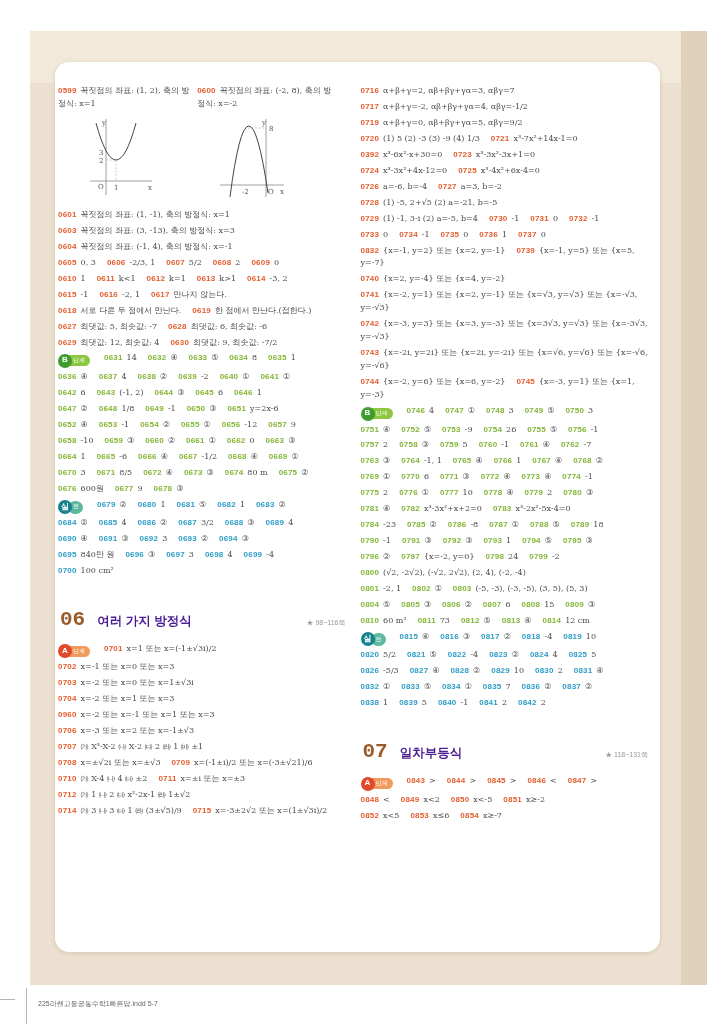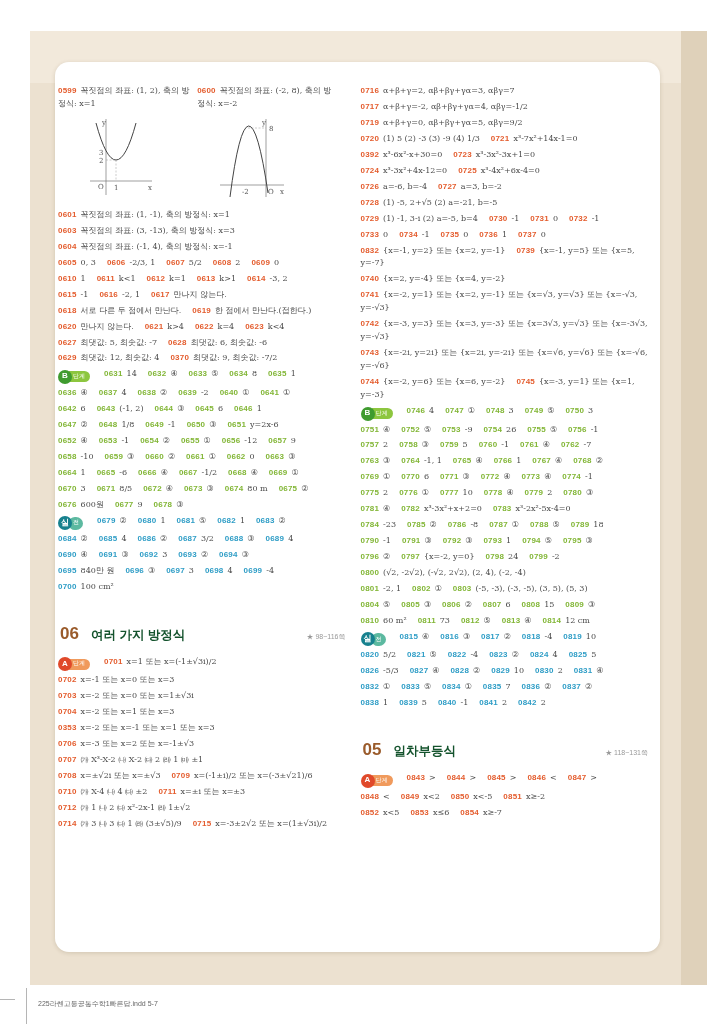--- a/index.html
+++ b/index.html
@@ -31,22 +31,22 @@
   .badge .b-sub{height:11px;border-radius:0 8px 8px 0;color:#fff;font-size:6px;
     display:inline-flex;align-items:center;justify-content:center;padding:0 5px 0 4px;margin-left:-3px;z-index:1;}
   .badge-A .b-main{background:#e0492a;}
   .badge-A .b-sub{background:#f09a5c;}
   .badge-B .b-main{background:#3f9b2f;}
   .badge-B .b-sub{background:#8dc63f;}
   .badge-P .b-main{background:#17818e;}
   .badge-P .b-sub{background:#5cb9a0;border-radius:50% 60% 60% 50%;width:10px;padding:0 2px;height:13px;}
   
   .heading{display:flex;align-items:baseline;margin:30px 0 12px 2px;}
-  .heading .h-num{font-size:17px;font-weight:bold;color:#9a5b2b;margin-right:12px;font-family:Liberation Sans, sans-serif;}
-  .heading .h-title{font-size:12.5px;font-weight:bold;color:#14532d;flex:1;}
+  .heading .h-num{font-size:21px;font-weight:bold;color:#9a5b2b;margin-right:12px;font-family:Liberation Mono, monospace;}
+  .heading .h-title{font-size:12.5px;font-weight:bold;color:#4c1d95;flex:1;}
   .heading .h-ref{font-size:7px;color:#999;}
   
   .graph-row{display:flex;gap:56px;margin:4px 0 8px 28px;}
   svg text{font-family:"DejaVu Serif",serif;font-size:7px;fill:#555;}
   .axis{stroke:#777;stroke-width:.7;}
   .curve{stroke:#444;stroke-width:1;fill:none;}
   .dash{stroke:#999;stroke-width:.5;stroke-dasharray:2 1.5;}
   
   .footer{position:absolute;left:38px;bottom:15px;font-size:7px;color:#666;}
   .crop-v{position:absolute;left:26px;bottom:0;height:36px;width:1px;background:#b5b5b5;}
@@ -88,23 +88,22 @@
       <text x="55" y="16">8</text>
     </svg>
   </div>
 <div class="line t-red"><span class="item"><span class="num">0601</span><span class="ans">꼭짓점의 좌표: (1, -1), 축의 방정식: x=1</span></span></div>
       <div class="line t-red"><span class="item"><span class="num">0603</span><span class="ans">꼭짓점의 좌표: (3, -13), 축의 방정식: x=3</span></span></div>
       <div class="line t-red"><span class="item"><span class="num">0604</span><span class="ans">꼭짓점의 좌표: (-1, 4), 축의 방정식: x=-1</span></span></div>
       <div class="line t-red"><span class="item"><span class="num">0605</span><span class="ans">0, 3</span></span><span class="item"><span class="num">0606</span><span class="ans">-2/3, 1</span></span><span class="item"><span class="num">0607</span><span class="ans">5/2</span></span><span class="item"><span class="num">0608</span><span class="ans">2</span></span><span class="item"><span class="num">0609</span><span class="ans">0</span></span></div>
       <div class="line t-red"><span class="item"><span class="num">0610</span><span class="ans">1</span></span><span class="item"><span class="num">0611</span><span class="ans">k&lt;1</span></span><span class="item"><span class="num">0612</span><span class="ans">k=1</span></span><span class="item"><span class="num">0613</span><span class="ans">k&gt;1</span></span><span class="item"><span class="num">0614</span><span class="ans">-3, 2</span></span></div>
       <div class="line t-red"><span class="item"><span class="num">0615</span><span class="ans">-1</span></span><span class="item"><span class="num">0616</span><span class="ans">-2, 1</span></span><span class="item"><span class="num">0617</span><span class="ans">만나지 않는다.</span></span></div>
       <div class="line t-red"><span class="item"><span class="num">0618</span><span class="ans">서로 다른 두 점에서 만난다.</span></span><span class="item"><span class="num">0619</span><span class="ans">한 점에서 만난다.(접한다.)</span></span></div>
-      <div class="line t-red"><span class="item"><span class="num">0620</span><span class="ans">만나지 않는다.</span></span><span class="item"><span class="num">0621</span><span class="ans">k&gt;4</span></span><span class="item"><span class="num">0622</span><span class="ans">k=4</span></span><span class="item"><span class="num">0623</span><span class="ans">k&lt;4</span></span></div>
       <div class="line t-red"><span class="item"><span class="num">0627</span><span class="ans">최댓값: 5, 최솟값: -7</span></span><span class="item"><span class="num">0628</span><span class="ans">최댓값: 6, 최솟값: -6</span></span></div>
-      <div class="line t-red"><span class="item"><span class="num">0629</span><span class="ans">최댓값: 12, 최솟값: 4</span></span><span class="item"><span class="num">0370</span><span class="ans">최댓값: 9, 최솟값: -7/2</span></span></div>
+      <div class="line t-red"><span class="item"><span class="num">0629</span><span class="ans">최댓값: 12, 최솟값: 4</span></span><span class="item"><span class="num">0630</span><span class="ans">최댓값: 9, 최솟값: -7/2</span></span></div>
       <div class="line t-green"><span class="badge badge-B">
           <span class="b-main">B</span>
           <span class="b-sub">단계</span>
         </span><span class="item"><span class="num">0631</span><span class="ans">14</span></span><span class="item"><span class="num">0632</span><span class="ans">④</span></span><span class="item"><span class="num">0633</span><span class="ans">⑤</span></span><span class="item"><span class="num">0634</span><span class="ans">8</span></span><span class="item"><span class="num">0635</span><span class="ans">1</span></span></div>
       <div class="line t-green"><span class="item"><span class="num">0636</span><span class="ans">④</span></span><span class="item"><span class="num">0637</span><span class="ans">4</span></span><span class="item"><span class="num">0638</span><span class="ans">②</span></span><span class="item"><span class="num">0639</span><span class="ans">-2</span></span><span class="item"><span class="num">0640</span><span class="ans">①</span></span><span class="item"><span class="num">0641</span><span class="ans">①</span></span></div>
       <div class="line t-green"><span class="item"><span class="num">0642</span><span class="ans">6</span></span><span class="item"><span class="num">0643</span><span class="ans">(-1, 2)</span></span><span class="item"><span class="num">0644</span><span class="ans">③</span></span><span class="item"><span class="num">0645</span><span class="ans">6</span></span><span class="item"><span class="num">0646</span><span class="ans">1</span></span></div>
       <div class="line t-green"><span class="item"><span class="num">0647</span><span class="ans">②</span></span><span class="item"><span class="num">0648</span><span class="ans">1/8</span></span><span class="item"><span class="num">0649</span><span class="ans">-1</span></span><span class="item"><span class="num">0650</span><span class="ans">③</span></span><span class="item"><span class="num">0651</span><span class="ans">y=2x-6</span></span></div>
       <div class="line t-green"><span class="item"><span class="num">0652</span><span class="ans">④</span></span><span class="item"><span class="num">0653</span><span class="ans">-1</span></span><span class="item"><span class="num">0654</span><span class="ans">②</span></span><span class="item"><span class="num">0655</span><span class="ans">①</span></span><span class="item"><span class="num">0656</span><span class="ans">-12</span></span><span class="item"><span class="num">0657</span><span class="ans">9</span></span></div>
       <div class="line t-green"><span class="item"><span class="num">0658</span><span class="ans">-10</span></span><span class="item"><span class="num">0659</span><span class="ans">③</span></span><span class="item"><span class="num">0660</span><span class="ans">②</span></span><span class="item"><span class="num">0661</span><span class="ans">①</span></span><span class="item"><span class="num">0662</span><span class="ans">0</span></span><span class="item"><span class="num">0663</span><span class="ans">③</span></span></div>
       <div class="line t-green"><span class="item"><span class="num">0664</span><span class="ans">1</span></span><span class="item"><span class="num">0665</span><span class="ans">-6</span></span><span class="item"><span class="num">0666</span><span class="ans">④</span></span><span class="item"><span class="num">0667</span><span class="ans">-1/2</span></span><span class="item"><span class="num">0668</span><span class="ans">④</span></span><span class="item"><span class="num">0669</span><span class="ans">①</span></span></div>
@@ -123,21 +122,21 @@
         <span class="h-title">여러 가지 방정식</span>
         <span class="h-ref">★ 98~116쪽</span>
       </div>
       <div class="line t-red"><span class="badge badge-A">
           <span class="b-main">A</span>
           <span class="b-sub">단계</span>
         </span><span class="item"><span class="num">0701</span><span class="ans">x=1 또는 x=(-1±√3i)/2</span></span></div>
       <div class="line t-red"><span class="item"><span class="num">0702</span><span class="ans">x=-1 또는 x=0 또는 x=3</span></span></div>
       <div class="line t-red"><span class="item"><span class="num">0703</span><span class="ans">x=-2 또는 x=0 또는 x=1±√3i</span></span></div>
       <div class="line t-red"><span class="item"><span class="num">0704</span><span class="ans">x=-2 또는 x=1 또는 x=3</span></span></div>
-      <div class="line t-red"><span class="item"><span class="num">0353</span><span class="ans">x=-2 또는 x=-1 또는 x=1 또는 x=3</span></span></div>
+      <div class="line t-red"><span class="item"><span class="num">0960</span><span class="ans">x=-2 또는 x=-1 또는 x=1 또는 x=3</span></span></div>
       <div class="line t-red"><span class="item"><span class="num">0706</span><span class="ans">x=-3 또는 x=2 또는 x=-1±√3</span></span></div>
       <div class="line t-red"><span class="item"><span class="num">0707</span><span class="ans">㈎ X³-X-2  ㈏ X-2  ㈐ 2  ㈑ 1  ㈒ ±1</span></span></div>
       <div class="line t-red"><span class="item"><span class="num">0708</span><span class="ans">x=±√2i 또는 x=±√3</span></span><span class="item"><span class="num">0709</span><span class="ans">x=(-1±i)/2 또는 x=(-3±√21)/6</span></span></div>
       <div class="line t-red"><span class="item"><span class="num">0710</span><span class="ans">㈎ X-4  ㈏ 4  ㈐ ±2</span></span><span class="item"><span class="num">0711</span><span class="ans">x=±i 또는 x=±3</span></span></div>
       <div class="line t-red"><span class="item"><span class="num">0712</span><span class="ans">㈎ 1  ㈏ 2  ㈐ x²-2x-1  ㈑ 1±√2</span></span></div>
       <div class="line t-red"><span class="item"><span class="num">0714</span><span class="ans">㈎ 3  ㈏ 3  ㈐ 1  ㈑ (3±√5)/9</span></span><span class="item"><span class="num">0715</span><span class="ans">x=-3±2√2 또는 x=(1±√3i)/2</span></span></div>
     </div>
   <div class="col" id="col-right">
       <div class="line t-red"><span class="item"><span class="num">0716</span><span class="ans">α+β+γ=2, αβ+βγ+γα=3, αβγ=7</span></span></div>
       <div class="line t-red"><span class="item"><span class="num">0717</span><span class="ans">α+β+γ=-2, αβ+βγ+γα=4, αβγ=-1/2</span></span></div>
@@ -174,21 +173,21 @@
       <div class="line t-green"><span class="item"><span class="num">0810</span><span class="ans">60 m²</span></span><span class="item"><span class="num">0811</span><span class="ans">73</span></span><span class="item"><span class="num">0812</span><span class="ans">⑤</span></span><span class="item"><span class="num">0813</span><span class="ans">④</span></span><span class="item"><span class="num">0814</span><span class="ans">12 cm</span></span></div>
       <div class="line t-blue"><span class="badge badge-P">
           <span class="b-main">실</span>
           <span class="b-sub">전</span>
         </span><span class="item"><span class="num">0815</span><span class="ans">④</span></span><span class="item"><span class="num">0816</span><span class="ans">③</span></span><span class="item"><span class="num">0817</span><span class="ans">②</span></span><span class="item"><span class="num">0818</span><span class="ans">-4</span></span><span class="item"><span class="num">0819</span><span class="ans">10</span></span></div>
       <div class="line t-blue"><span class="item"><span class="num">0820</span><span class="ans">5/2</span></span><span class="item"><span class="num">0821</span><span class="ans">⑤</span></span><span class="item"><span class="num">0822</span><span class="ans">-4</span></span><span class="item"><span class="num">0823</span><span class="ans">②</span></span><span class="item"><span class="num">0824</span><span class="ans">4</span></span><span class="item"><span class="num">0825</span><span class="ans">5</span></span></div>
       <div class="line t-blue"><span class="item"><span class="num">0826</span><span class="ans">-5/3</span></span><span class="item"><span class="num">0827</span><span class="ans">④</span></span><span class="item"><span class="num">0828</span><span class="ans">②</span></span><span class="item"><span class="num">0829</span><span class="ans">10</span></span><span class="item"><span class="num">0830</span><span class="ans">2</span></span><span class="item"><span class="num">0831</span><span class="ans">④</span></span></div>
       <div class="line t-blue"><span class="item"><span class="num">0832</span><span class="ans">①</span></span><span class="item"><span class="num">0833</span><span class="ans">⑤</span></span><span class="item"><span class="num">0834</span><span class="ans">①</span></span><span class="item"><span class="num">0835</span><span class="ans">7</span></span><span class="item"><span class="num">0836</span><span class="ans">②</span></span><span class="item"><span class="num">0837</span><span class="ans">②</span></span></div>
       <div class="line t-blue"><span class="item"><span class="num">0838</span><span class="ans">1</span></span><span class="item"><span class="num">0839</span><span class="ans">5</span></span><span class="item"><span class="num">0840</span><span class="ans">-1</span></span><span class="item"><span class="num">0841</span><span class="ans">2</span></span><span class="item"><span class="num">0842</span><span class="ans">2</span></span></div>
       <div class="heading">
-        <span class="h-num">05</span>
+        <span class="h-num">07</span>
         <span class="h-title">일차부등식</span>
         <span class="h-ref">★ 118~131쪽</span>
       </div>
       <div class="line t-red"><span class="badge badge-A">
           <span class="b-main">A</span>
           <span class="b-sub">단계</span>
         </span><span class="item"><span class="num">0843</span><span class="ans">&gt;</span></span><span class="item"><span class="num">0844</span><span class="ans">&gt;</span></span><span class="item"><span class="num">0845</span><span class="ans">&gt;</span></span><span class="item"><span class="num">0846</span><span class="ans">&lt;</span></span><span class="item"><span class="num">0847</span><span class="ans">&gt;</span></span></div>
       <div class="line t-red"><span class="item"><span class="num">0848</span><span class="ans">&lt;</span></span><span class="item"><span class="num">0849</span><span class="ans">x&lt;2</span></span><span class="item"><span class="num">0850</span><span class="ans">x&lt;-5</span></span><span class="item"><span class="num">0851</span><span class="ans">x≥-2</span></span></div>
       <div class="line t-red"><span class="item"><span class="num">0852</span><span class="ans">x&lt;5</span></span><span class="item"><span class="num">0853</span><span class="ans">x≤6</span></span><span class="item"><span class="num">0854</span><span class="ans">x≥-7</span></span></div>
     </div>

